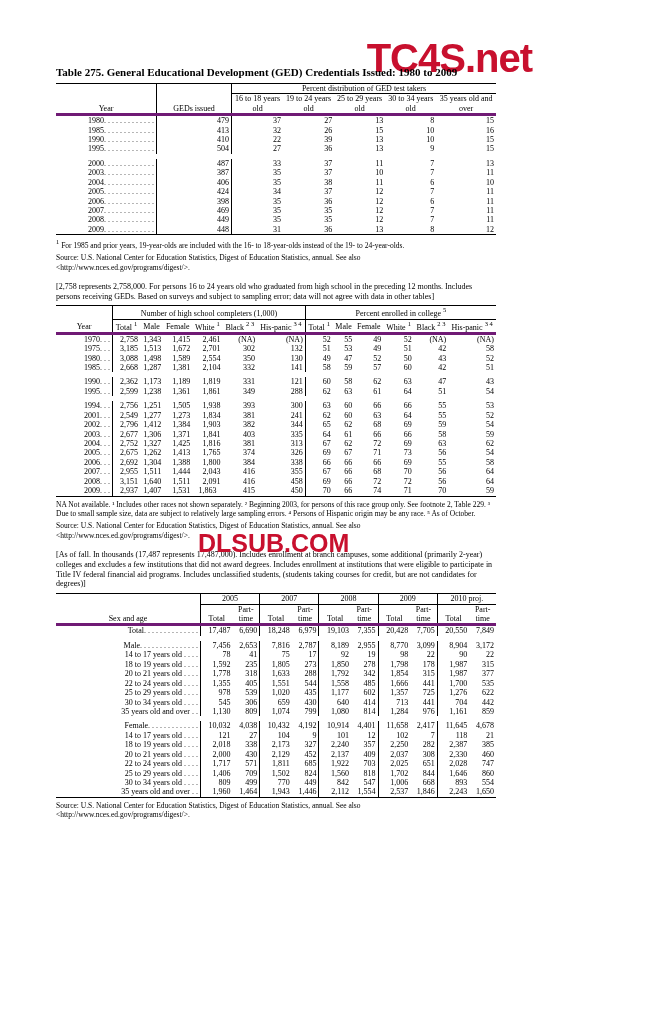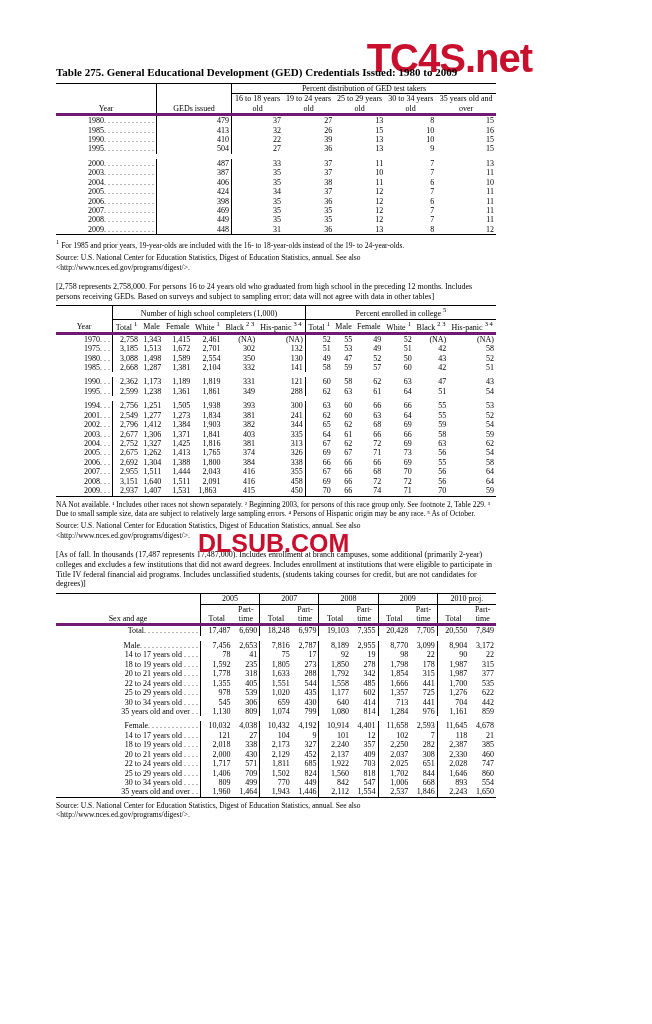--- a/index.html
+++ b/index.html
@@ -687,21 +687,21 @@
             </tr>
             <tr>
               <td class="stub">Female. . . . . . . . . . . . .</td>
               <td class="rt vline">10,032</td>
               <td class="rt">4,038</td>
               <td class="rt vline">10,432</td>
               <td class="rt">4,192</td>
               <td class="rt vline">10,914</td>
               <td class="rt">4,401</td>
               <td class="rt vline">11,658</td>
-              <td class="rt">2,593</td>
+              <td class="rt">2,417</td>
               <td class="rt vline">11,645</td>
               <td class="rt">4,678</td>
             </tr>
             <tr>
               <td class="stub">14 to 17 years old . . . .</td>
               <td class="rt vline">121</td>
               <td class="rt">27</td>
               <td class="rt vline">104</td>
               <td class="rt">9</td>
               <td class="rt vline">101</td>

